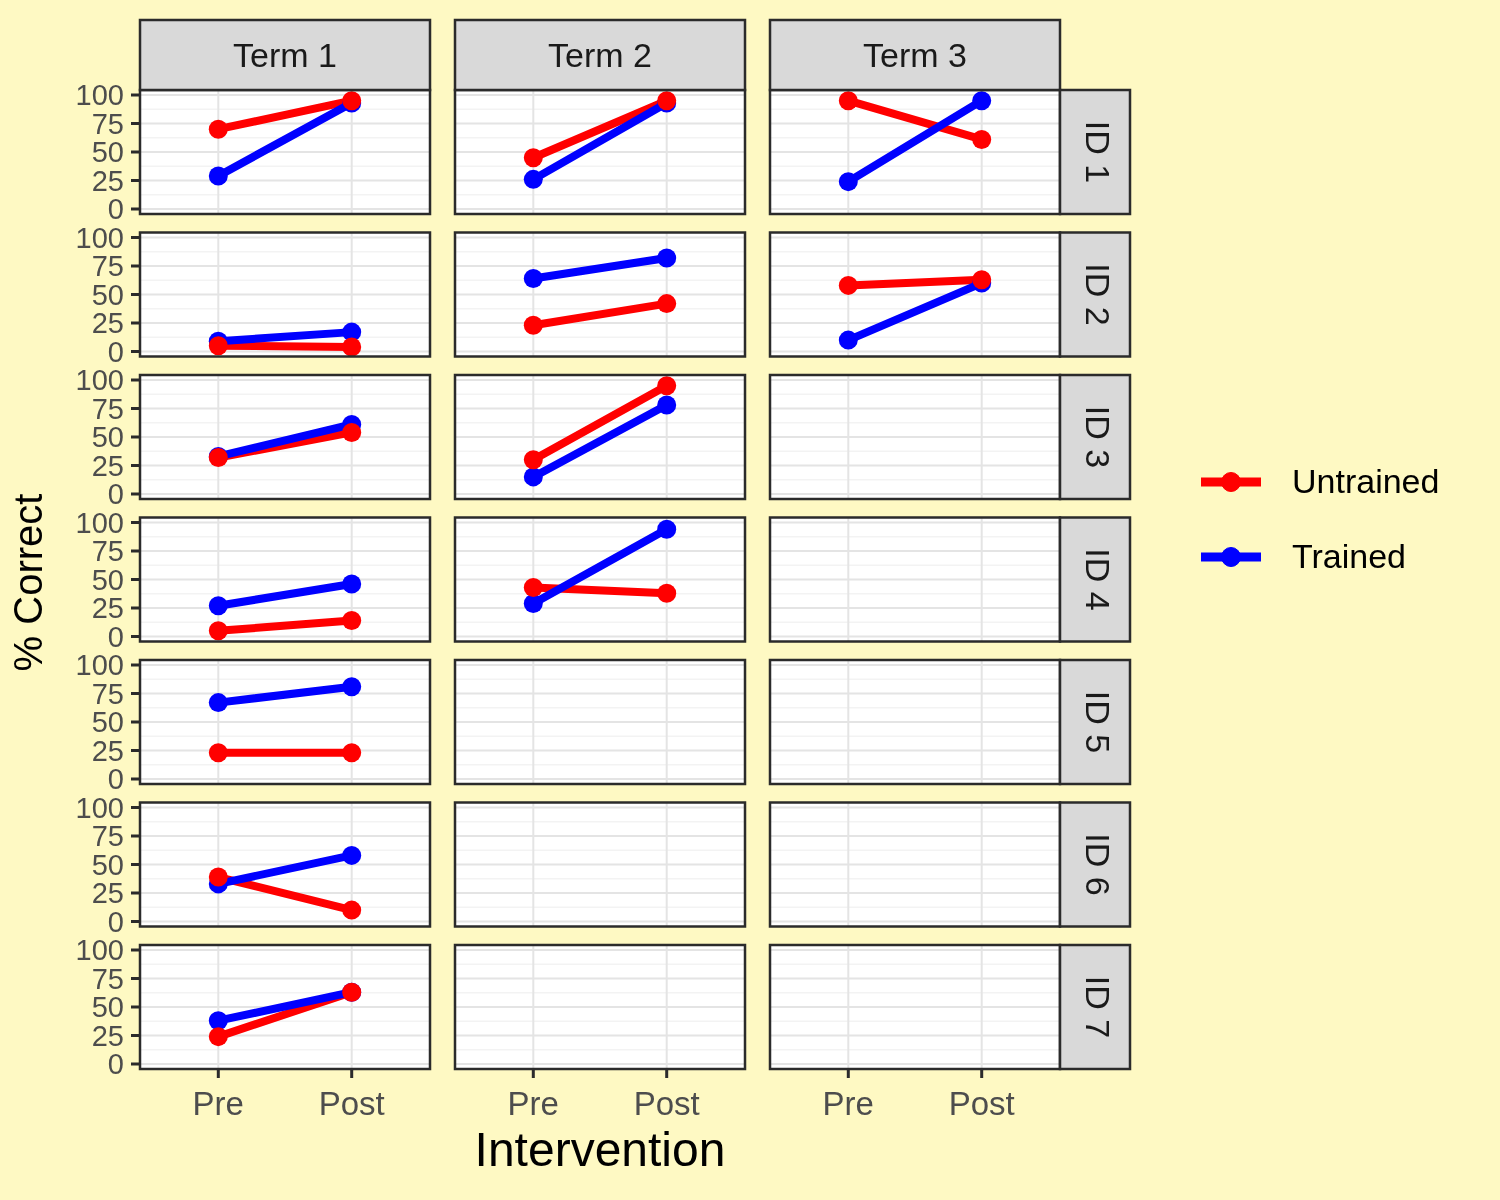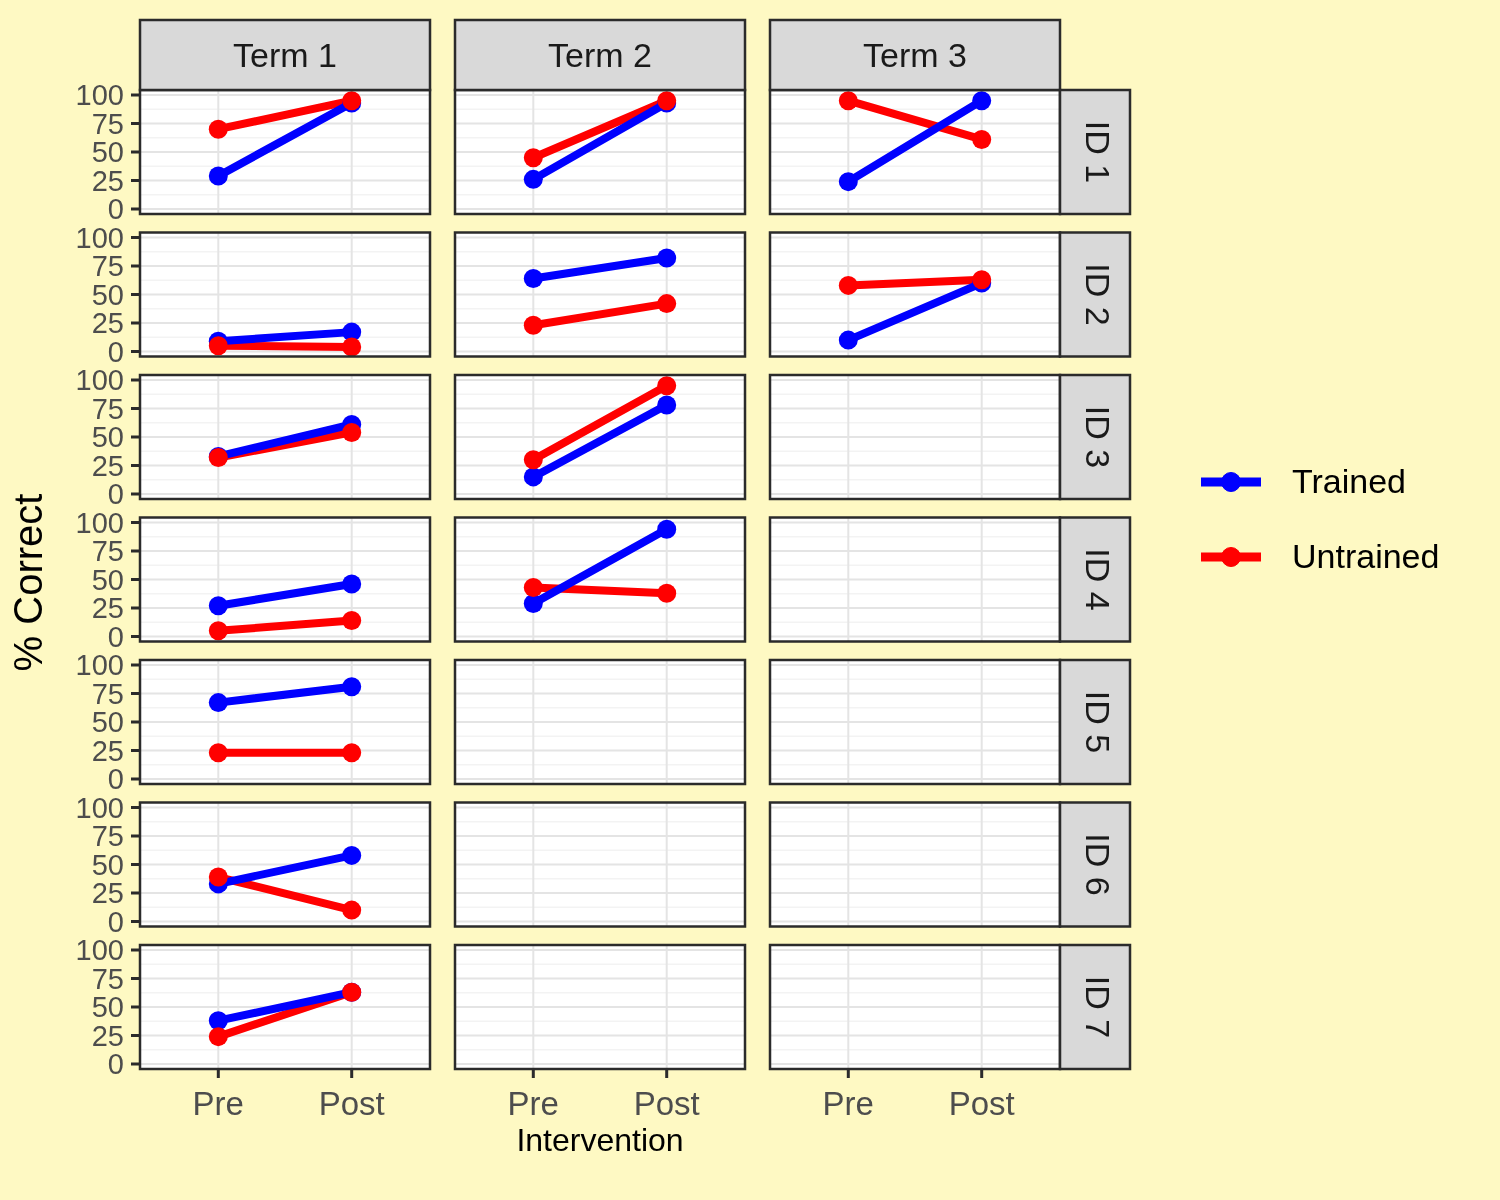--- a/index.html
+++ b/index.html
@@ -1,20 +1,20 @@
 <!DOCTYPE html>
 <html><head>
 <meta charset="utf-8">
 <style>
   html,body{margin:0;padding:0;background:#ffffff;}
   body{font-family:"Liberation Sans","DejaVu Sans",sans-serif;}
   #chart-root{position:relative;width:1500px;height:1200px;background:#fef9c3;overflow:hidden;}
   #plot-svg{position:absolute;left:0;top:0;}
   .axis-title-x{position:absolute;left:140px;top:1122px;width:920px;text-align:center;
-    font-size:32px;color:#000;}
+    font-size:48px;color:#000;}
   .axis-title-y{position:absolute;left:-122px;top:562px;width:300px;text-align:center;
     font-size:40px;color:#000;transform:rotate(-90deg);transform-origin:center center;}
   .legend{position:absolute;left:1198px;top:462px;}
   .legend-title{font-size:40px;color:#000;margin:0 0 44px 4px;}
   .legend-entry{display:flex;align-items:center;margin-bottom:36px;}
   .legend-key{width:66px;height:32px;flex:0 0 auto;}
   .legend-label{font-size:34px;color:#000;margin-left:28px;}
 </style>
 </head>
 <body>
@@ -476,27 +476,27 @@
       <line x1="981.7" x2="981.7" y1="1069" y2="1078" stroke="#2B2B2B" stroke-width="3"></line>
       <text x="981.7" y="1115" text-anchor="middle" font-size="33px" fill="#4D4D4D">Post</text>
     </svg>
 
   <div class="axis-title-y" style="top: 559.5px;">% Correct</div>
   <div class="axis-title-x">Intervention</div>
 
   <div class="legend">
     <div class="legend-entry">
       <svg class="legend-key" viewBox="0 0 66 32">
+        <line x1="3" y1="16" x2="63" y2="16" stroke-width="9" stroke="#FF0000" fill="#FF0000"></line>
+        <circle cx="33" cy="16" r="9.5" stroke="#FF0000" fill="#FF0000"></circle>
+      </svg>
+      <span class="legend-label">Untrained</span>
+    </div>
+    <div class="legend-entry">
+      <svg class="legend-key" viewBox="0 0 66 32">
         <line x1="3" y1="16" x2="63" y2="16" stroke-width="9" stroke="#0000FF" fill="#0000FF"></line>
         <circle cx="33" cy="16" r="9.5" stroke="#0000FF" fill="#0000FF"></circle>
       </svg>
       <span class="legend-label">Trained</span>
-    </div>
-    <div class="legend-entry">
-      <svg class="legend-key" viewBox="0 0 66 32">
-        <line x1="3" y1="16" x2="63" y2="16" stroke-width="9" stroke="#FF0000" fill="#FF0000"></line>
-        <circle cx="33" cy="16" r="9.5" stroke="#FF0000" fill="#FF0000"></circle>
-      </svg>
-      <span class="legend-label">Untrained</span>
     </div>
   </div>
 
 </div>
 
 </body></html>

